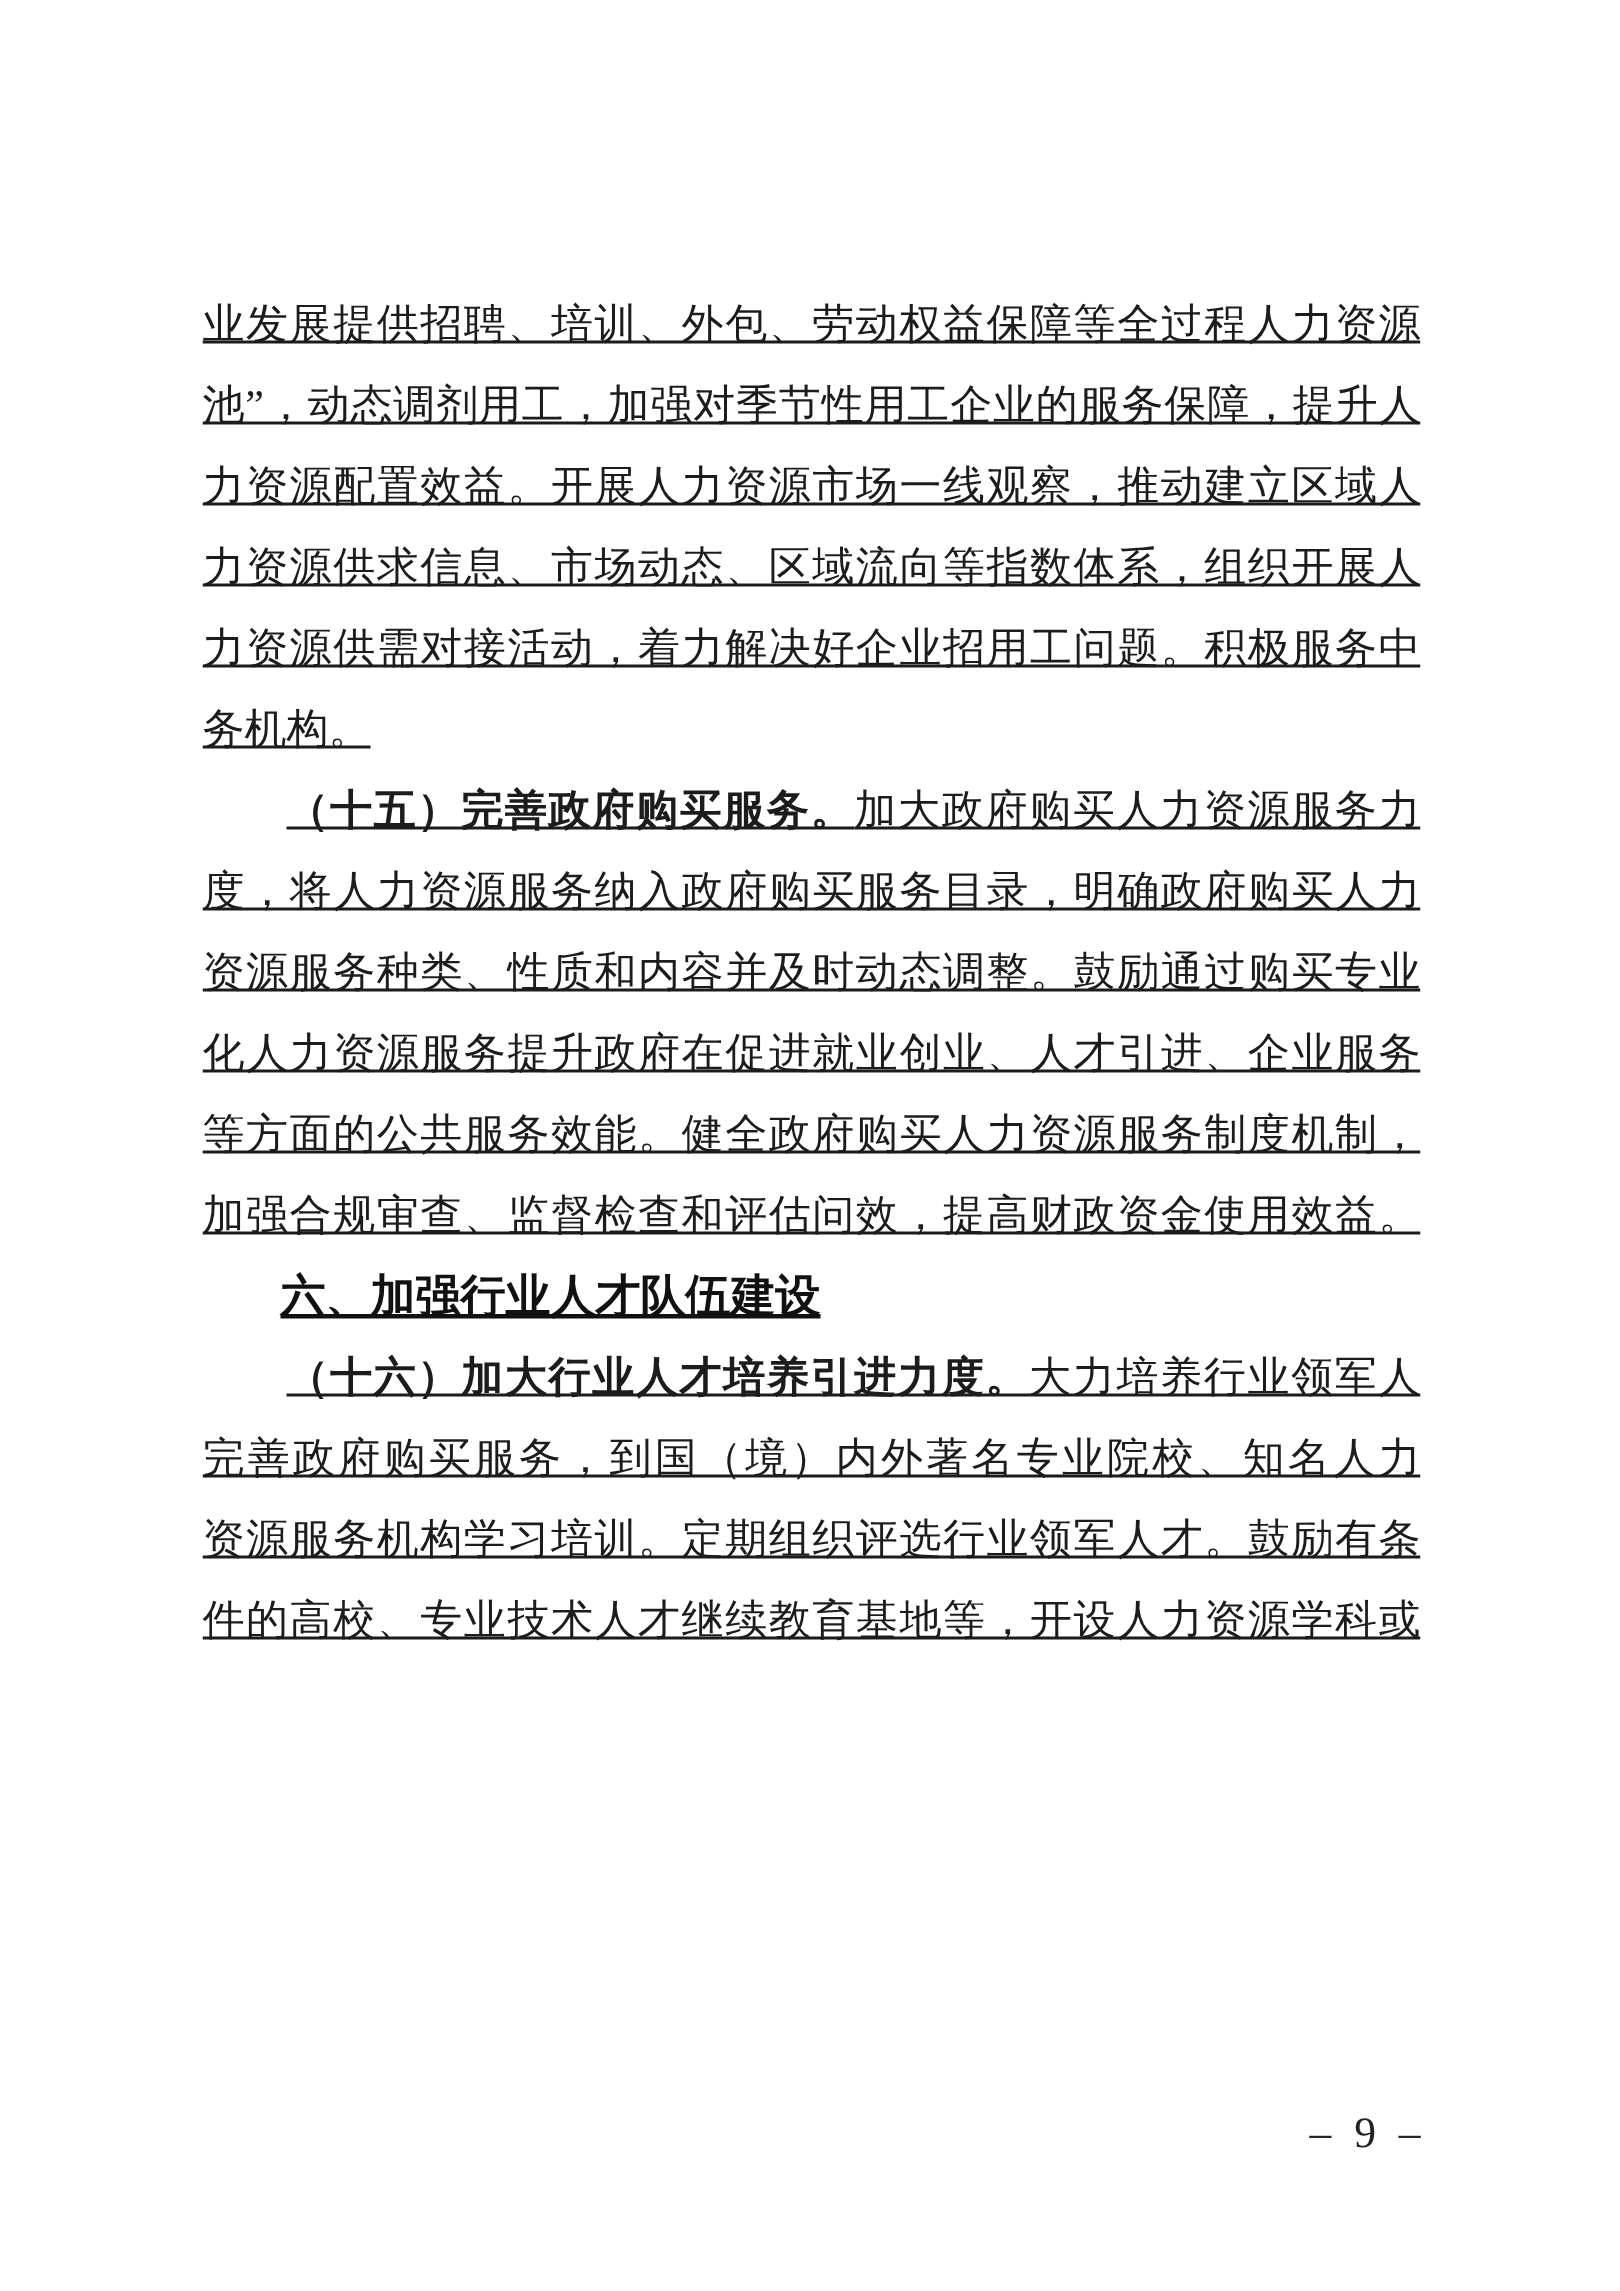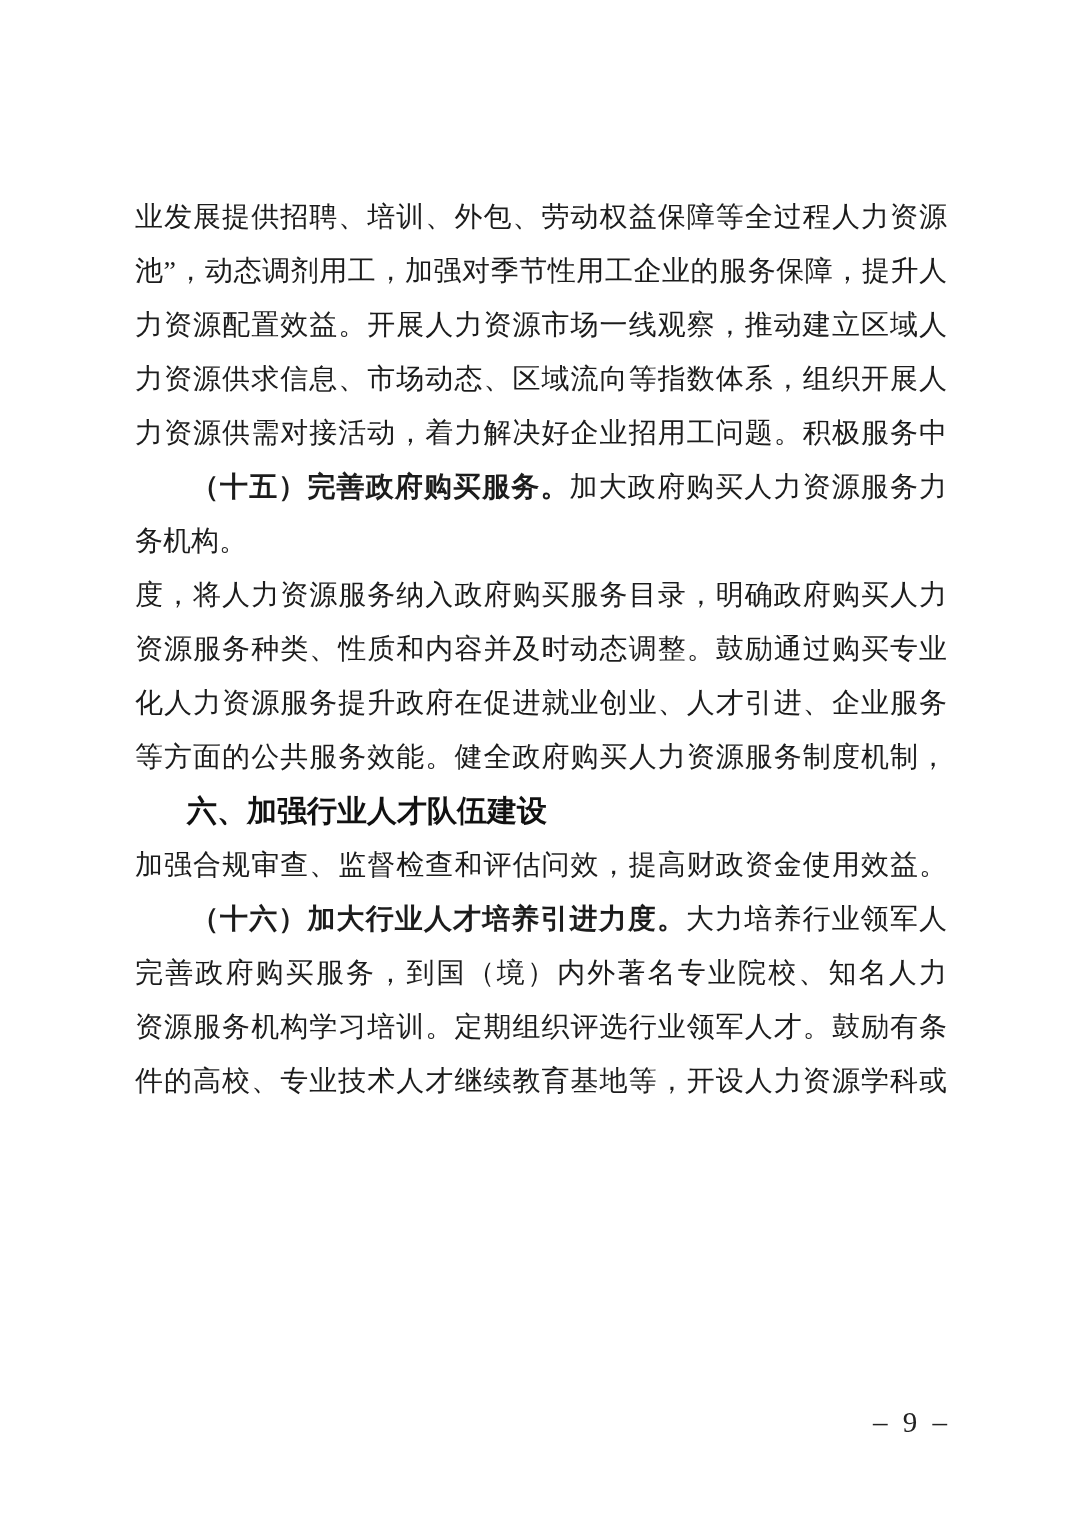--- a/index.html
+++ b/index.html
@@ -17,20 +17,21 @@
     left:135px;top:190px;
     width:812px;
   }
   .line{
     height:54px;
     line-height:54px;
     font-size:28px;
     text-align:justify;
     text-align-last:justify;
     overflow:hidden;
+    text-decoration:underline;
   }
   .line.end{
     text-align-last:left;
   }
   .line.indent{
     text-indent:56px;
   }
   .clause-title{
     font-weight:600;
   }
@@ -59,30 +60,30 @@
 </head>
 <body>
 
 <div class="page">
   <div class="text-block">
     <div class="line">业发展提供招聘、培训、外包、劳动权益保障等全过程人力资源</div>
     <div class="line">池”，动态调剂用工，加强对季节性用工企业的服务保障，提升人</div>
     <div class="line">力资源配置效益。开展人力资源市场一线观察，推动建立区域人</div>
     <div class="line">力资源供求信息、市场动态、区域流向等指数体系，组织开展人</div>
     <div class="line">力资源供需对接活动，着力解决好企业招用工问题。积极服务中</div>
+    <div class="line end">务机构。</div>
+
     <div class="line indent"><span class="clause-title">（十五）完善政府购买服务。</span><span>加大政府购买人力资源服务力</span></div>
-
-    <div class="line end">务机构。</div>
     <div class="line">度，将人力资源服务纳入政府购买服务目录，明确政府购买人力</div>
     <div class="line">资源服务种类、性质和内容并及时动态调整。鼓励通过购买专业</div>
     <div class="line">化人力资源服务提升政府在促进就业创业、人才引进、企业服务</div>
     <div class="line">等方面的公共服务效能。健全政府购买人力资源服务制度机制，</div>
+    <div class="line">加强合规审查、监督检查和评估问效，提高财政资金使用效益。</div>
+
     <div class="line section-heading">六、加强行业人才队伍建设</div>
-
-    <div class="line">加强合规审查、监督检查和评估问效，提高财政资金使用效益。</div>
 
     <div class="line indent"><span class="clause-title">（十六）加大行业人才培养引进力度。</span><span>大力培养行业领军人</span></div>
     <div class="line">完善政府购买服务，到国（境）内外著名专业院校、知名人力</div>
     <div class="line">资源服务机构学习培训。定期组织评选行业领军人才。鼓励有条</div>
     <div class="line">件的高校、专业技术人才继续教育基地等，开设人力资源学科或</div>
   </div>
 
   <div class="page-number">– 9 –</div>
 </div>
 

